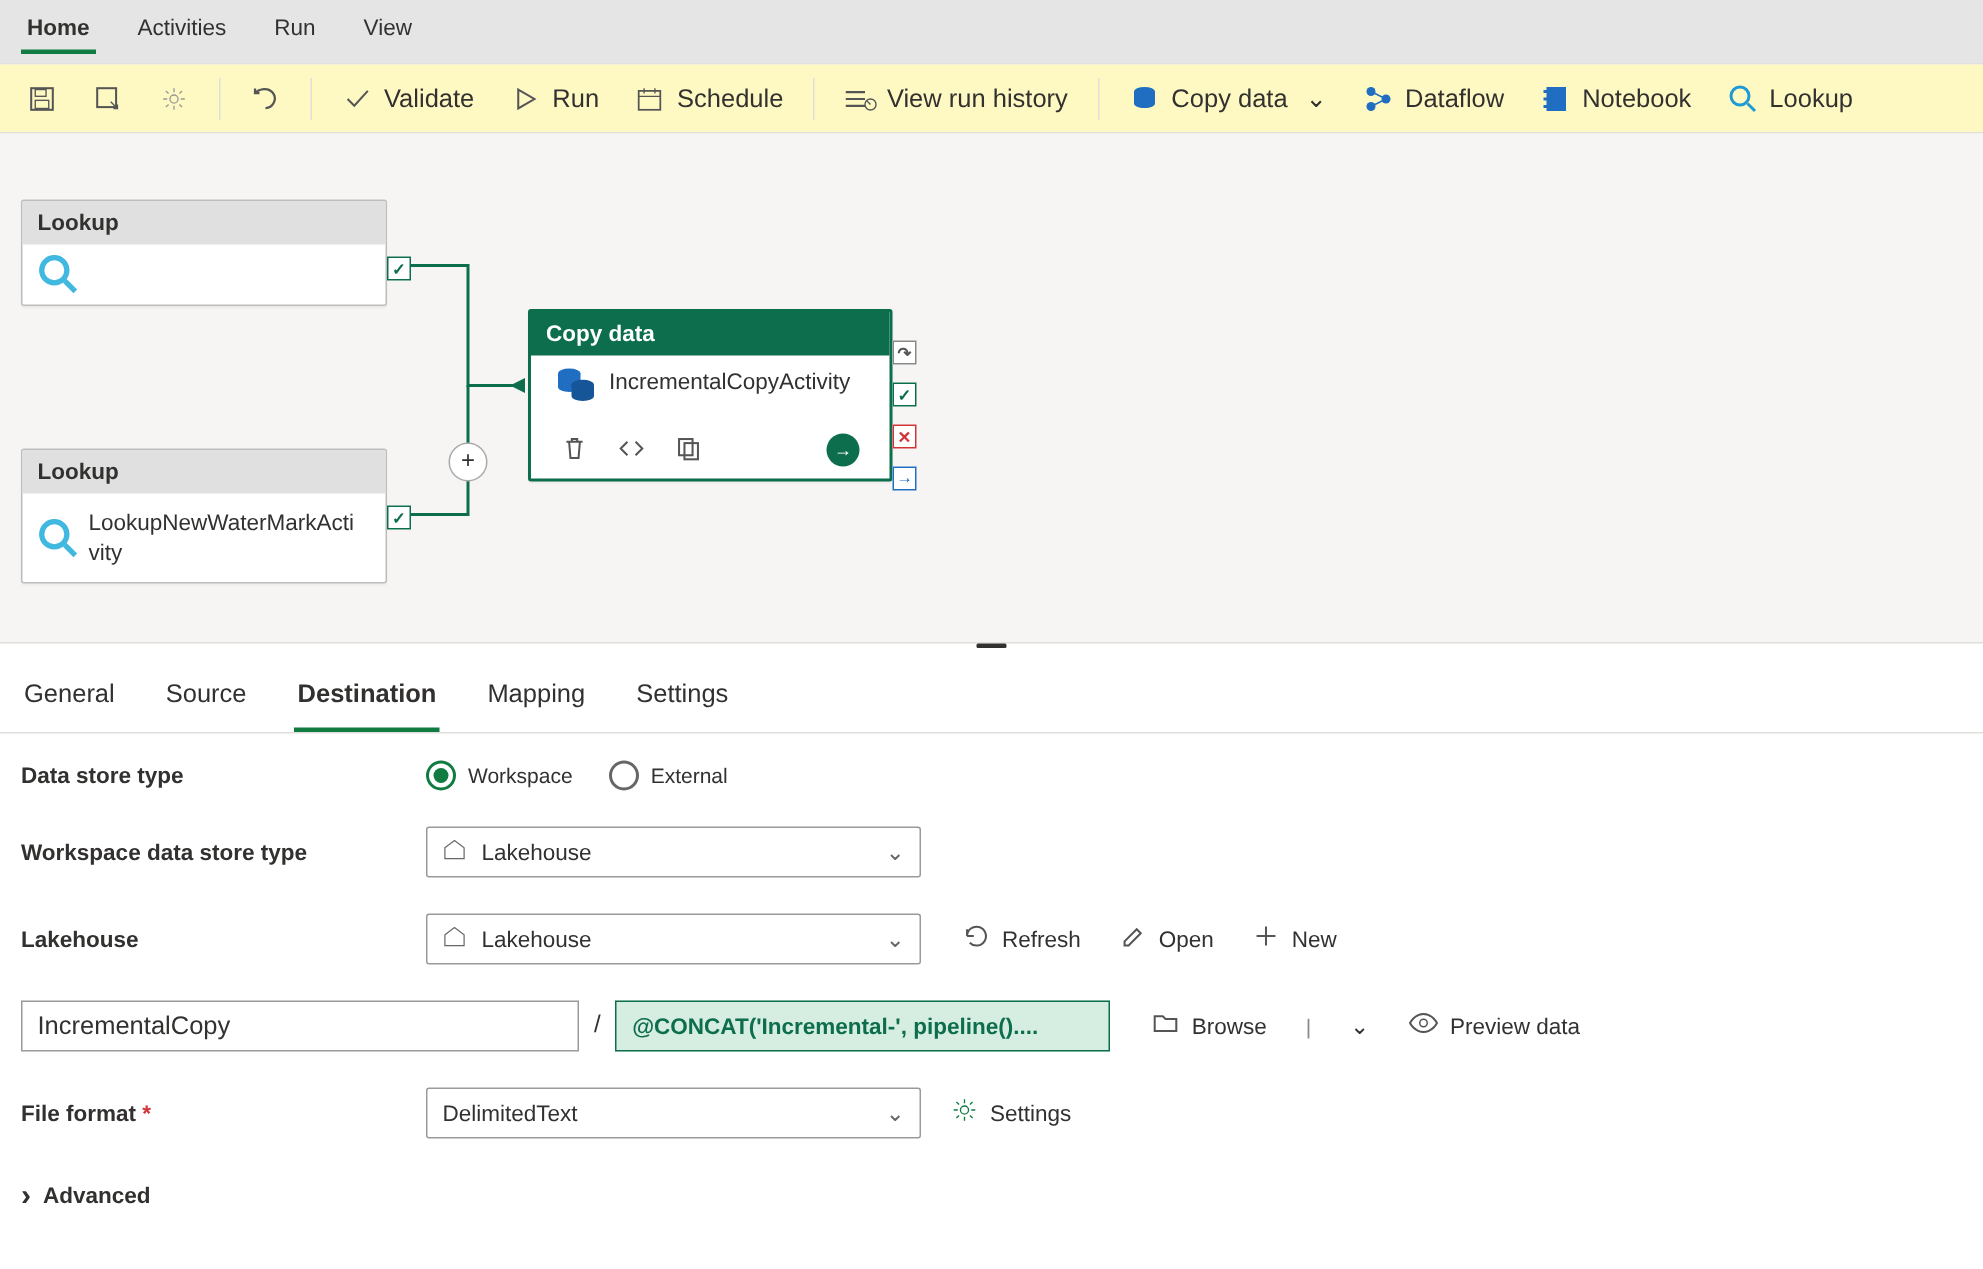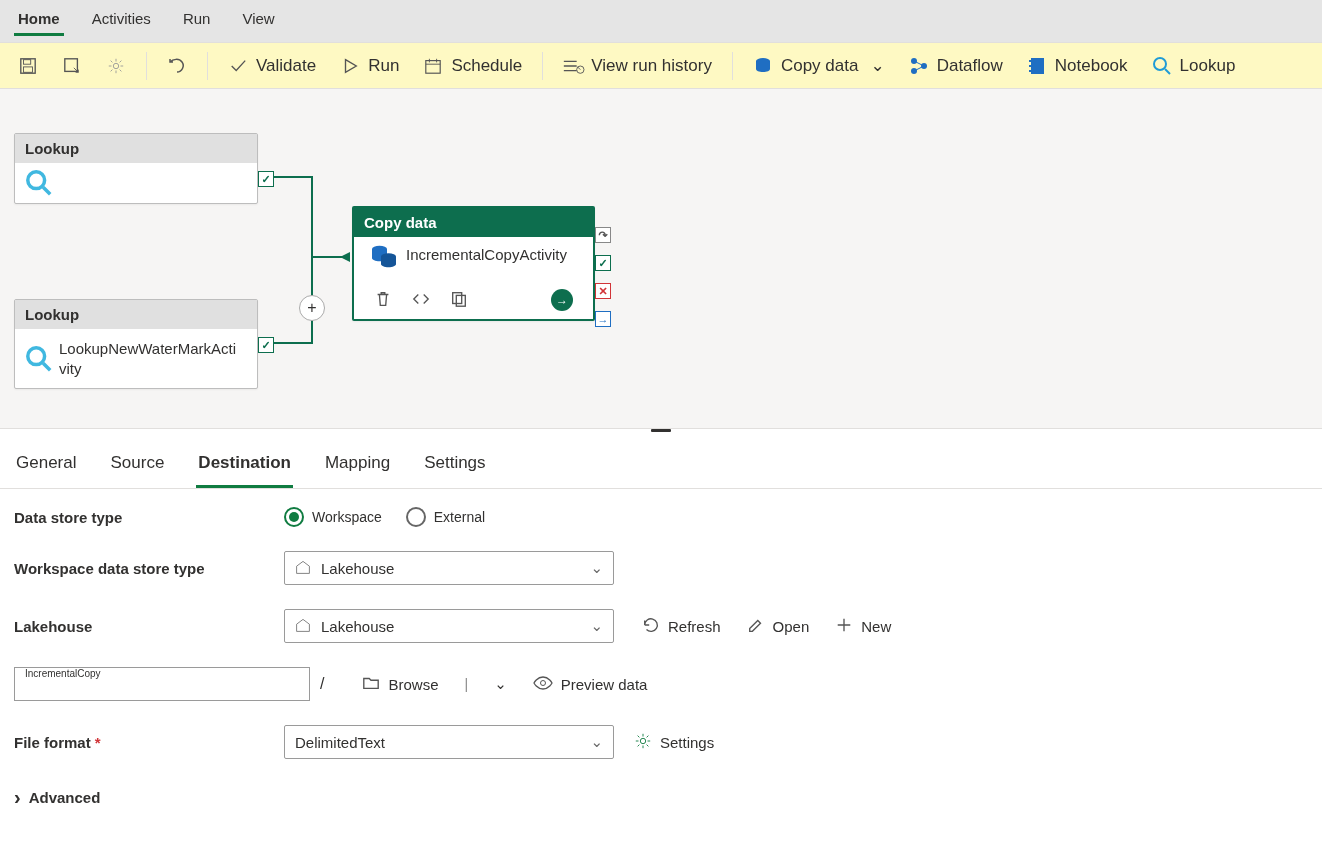--- a/index.html
+++ b/index.html
@@ -63,21 +63,21 @@
 .radio-outer.selected { border-color: #107c41; }
 .radio-inner { width: 10px; height: 10px; border-radius: 50%; background: #107c41; }
 
 .dropdown { width: 330px; height: 34px; border: 1px solid #9a9a9a; background: #fff; display: flex; align-items: center; justify-content: space-between; padding: 0 10px; font-size: 15px; cursor: pointer; border-radius: 2px; }
 .dropdown .dd-left { display:flex; align-items:center; gap:10px; color:#323130; }
 .dropdown .chev { color: #666; }
 
 .inline-actions { display: flex; gap: 26px; margin-left: 28px; align-items: center; }
 .inline-act { display: inline-flex; align-items: center; gap: 8px; font-size: 15px; cursor: pointer; }
 
-.textinput { width: 296px; height: 34px; border: 1px solid #9a9a9a; background: #fff; padding: 0 10px; font-size: 10px; display:flex; }
+.textinput { width: 372px; height: 34px; border: 1px solid #9a9a9a; background: #fff; padding: 0 10px; font-size: 17px; display:flex; align-items:center; }
 .expr-box { width: 330px; height: 34px; border: 1px solid #0d6e4e; background: #d6ede2; padding: 0 10px; font-size: 15px; font-weight: 600; display:flex; align-items:center; color:#0d6e4e; white-space:nowrap; overflow:hidden;}
 .slash { margin: 0 10px; font-size: 16px; }
 
 .advanced-row { display: flex; align-items: center; gap: 8px; padding-top: 4px; font-size: 15px; font-weight: 600; cursor: pointer; }
 .chev-right::before { content: "›"; font-size: 20px; line-height: 1; }
 
 svg { overflow: visible; }
 </style>
 </head>
 <body>
@@ -351,20 +351,23 @@
         </span>
     </div>
   </div>
 
 
   <div class="form-row">
     <div class="textinput form-control">
         <span>IncrementalCopy</span>
       </div>
     <span class="slash">/</span>
+    <div class="expr-box">
+        <span>@CONCAT('Incremental-', pipeline()....</span>
+      </div>
     <div class="inline-actions">
       <span class="inline-act">
           <span><svg width="18" height="16" viewBox="0 0 20 16">
               <path d="M2 3h6l2 2h8v9H2z" fill="none" stroke="#555" stroke-width="1.5"></path>
             </svg></span>
           <span>Browse</span>
         </span>
       <span style="color:#888">|</span>
       <span class="inline-act">
           <span>⌄</span>

